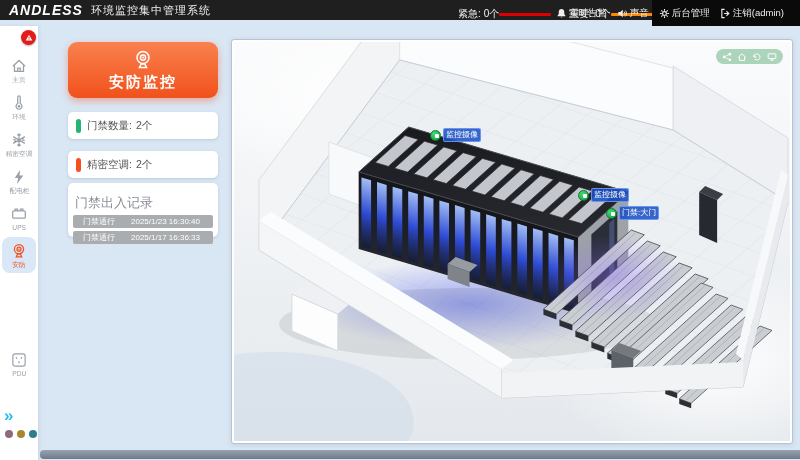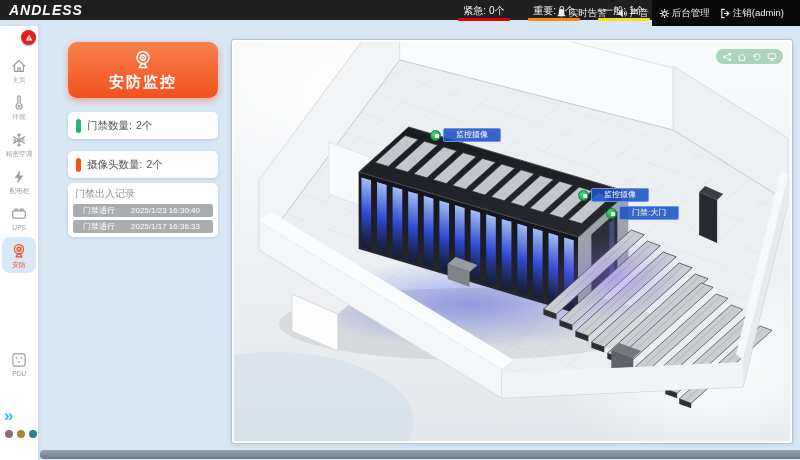--- a/index.html
+++ b/index.html
@@ -4,21 +4,21 @@
 <style>
   * { margin:0; padding:0; box-sizing:border-box; }
   html,body { width:800px; height:460px; overflow:hidden; }
   body { position:relative; font-family:"Liberation Sans", sans-serif; background:#d9e6f3; }
 
   
   .header { position:absolute; left:0; top:0; width:800px; height:20px; background:#1f1f1f; display:flex; align-items:center; z-index:30; }
   .logo { font-size:14px; font-weight:bold; font-style:italic; color:#fff; letter-spacing:1px; padding:0 8px 0 9px; }
   .app-title { font-size:11px; color:#f0f0f0; letter-spacing:1px; }
   .alarm-counters { position:absolute; left:458px; top:0; height:26px; display:flex; align-items:center; gap:18px; }
-  .counter { display:flex; flex-direction:column; align-items:center; cursor:pointer; }
+  .counter { display:flex; flex-direction:row; align-items:center; cursor:pointer; }
   .counter .txt { font-size:10px; color:#f2f2f2; display:flex; gap:3px; line-height:11px; }
   .counter .bar { width:52px; height:3px; margin-top:2px; border-radius:1px; }
   .bar-red { background:#dd0000; }
   .bar-orange { background:#ff8800; }
   .bar-yellow { background:#f3e11c; }
   .header-actions { position:absolute; right:0; top:0; height:26px; width:148px; background:#0a0a0a; display:flex; align-items:center; justify-content:flex-end; gap:10px; padding-right:16px; }
   .hbtn { display:flex; align-items:center; gap:2px; color:#eee; font-size:9.5px; cursor:pointer; white-space:nowrap; }
   .hbtn svg { width:11px; height:11px; }
 
   
@@ -38,45 +38,46 @@
     background:linear-gradient(180deg,#f9814e,#f1511c); color:#fff; cursor:pointer;
     display:flex; flex-direction:column; align-items:center; justify-content:center; gap:2px;
     box-shadow:0 3px 7px rgba(240,80,30,.4); font-family:inherit; }
   .main-btn .t { font-size:15px; font-weight:bold; letter-spacing:2px; }
   .stat-card { position:absolute; left:68px; width:150px; height:27px; background:#fff; border-radius:5px;
     box-shadow:0 1px 3px rgba(120,140,170,.3); display:flex; align-items:center; padding:8px 8px; gap:6px; }
   .stat-pill { width:5px; height:14px; border-radius:3px; flex:0 0 auto; }
   .stat-text { font-size:10.5px; color:#555; display:flex; gap:4px; }
   .records-card { position:absolute; left:68px; top:183px; width:150px; height:54px; background:#fff; border-radius:5px;
     box-shadow:0 1px 3px rgba(120,140,170,.3); padding:4px 5px; }
-  .records-title { font-size:10px; color:#8a8f96; margin:0 0 3px 2px; }
+  .records-title { font-size:13px; color:#8a8f96; margin:7px 0 3px 2px; }
   .rec-row { height:13px; background:#aaadb0; border-radius:2px; margin-bottom:3px; display:flex; align-items:center; color:#fdfdfd; font-size:8px; cursor:pointer; }
   .rec-row .c1 { width:26px; padding-left:6px;text-align:right; }
   .rec-row .c2 { width:32px; }
   .rec-row .c3 { flex:1; }
 
   
   .viewport { position:absolute; left:231px; top:39px; width:562px; height:405px; background:#fff; border:1px solid #b9c3cf; border-radius:3px; padding:2px; box-shadow:0 1px 4px rgba(120,140,170,.25); }
   .scene { position:relative; width:100%; height:100%; overflow:hidden; }
   .scene svg.room { position:absolute; left:0; top:0; width:100%; height:100%; }
   .marker { position:absolute; display:flex; align-items:center; gap:2px; cursor:pointer; z-index:6; }
   .marker-dot { width:11px; height:11px; border-radius:50%; background:radial-gradient(circle at 35% 30%, #3fdc74, #14993e); border:1px solid #0d7c30; flex:0 0 auto; position:relative; }
   .marker-dot::after { content:""; position:absolute; left:3.5px; top:3.5px; width:4px; height:4px; background:#fff; border-radius:1px; }
-  .marker-label { background:rgba(28,82,196,.88); border:1px solid rgba(120,160,255,.8); color:#fff; font-size:8px; line-height:10px; padding:1px 12px; border-radius:2px; white-space:nowrap; }
+  .marker-label { background:rgba(28,82,196,.88); border:1px solid rgba(120,160,255,.8); color:#fff; font-size:8px; line-height:10px; padding:1px 2px; border-radius:2px; white-space:nowrap; }
   .scene-toolbar { position:absolute; right:7px; top:7px; height:15px; background:rgba(110,180,135,.55); border-radius:8px; display:flex; align-items:center; gap:5px; padding:0 6px; z-index:6; }
   .scene-toolbar svg { width:10px; height:10px; cursor:pointer; }
 
   .bottom-scrollbar { position:absolute; left:40px; top:450px; width:760px; height:9px; border-radius:4px 0 0 4px;
     background:linear-gradient(180deg,#97a3b1,#6e7a88); z-index:10; cursor:pointer; }
 </style>
 </head>
 <body>
 
 <div class="header">
   <div class="logo">ANDLESS</div>
+  <div class="app-title">环境监控集中管理系统</div>
 
   <div class="alarm-counters">
     <div class="counter">
       <div class="txt">
           <span>紧急:</span>
           <span>0个</span>
         </div>
       <div class="bar bar-red"></div>
     </div>
     <div class="counter">
@@ -207,21 +208,21 @@
 <div class="stat-card" style="top:112px">
   <span class="stat-pill" style="background:#23b573"></span>
   <span class="stat-text">
       <span>门禁数量:</span>
       <span>2个</span>
     </span>
 </div>
 <div class="stat-card" style="top:151px">
   <span class="stat-pill" style="background:#f4511e"></span>
   <span class="stat-text">
-      <span>摄像头数量:</span>
+      <span>精密空调:</span>
       <span>2个</span>
     </span>
 </div>
 
 <div class="records-card">
   <div class="records-title">门禁出入记录</div>
   <div class="rec-row">
     <span class="c1">门禁</span>
     <span class="c2">通行</span>
     <span class="c3">2025/1/23 16:30:40</span>

